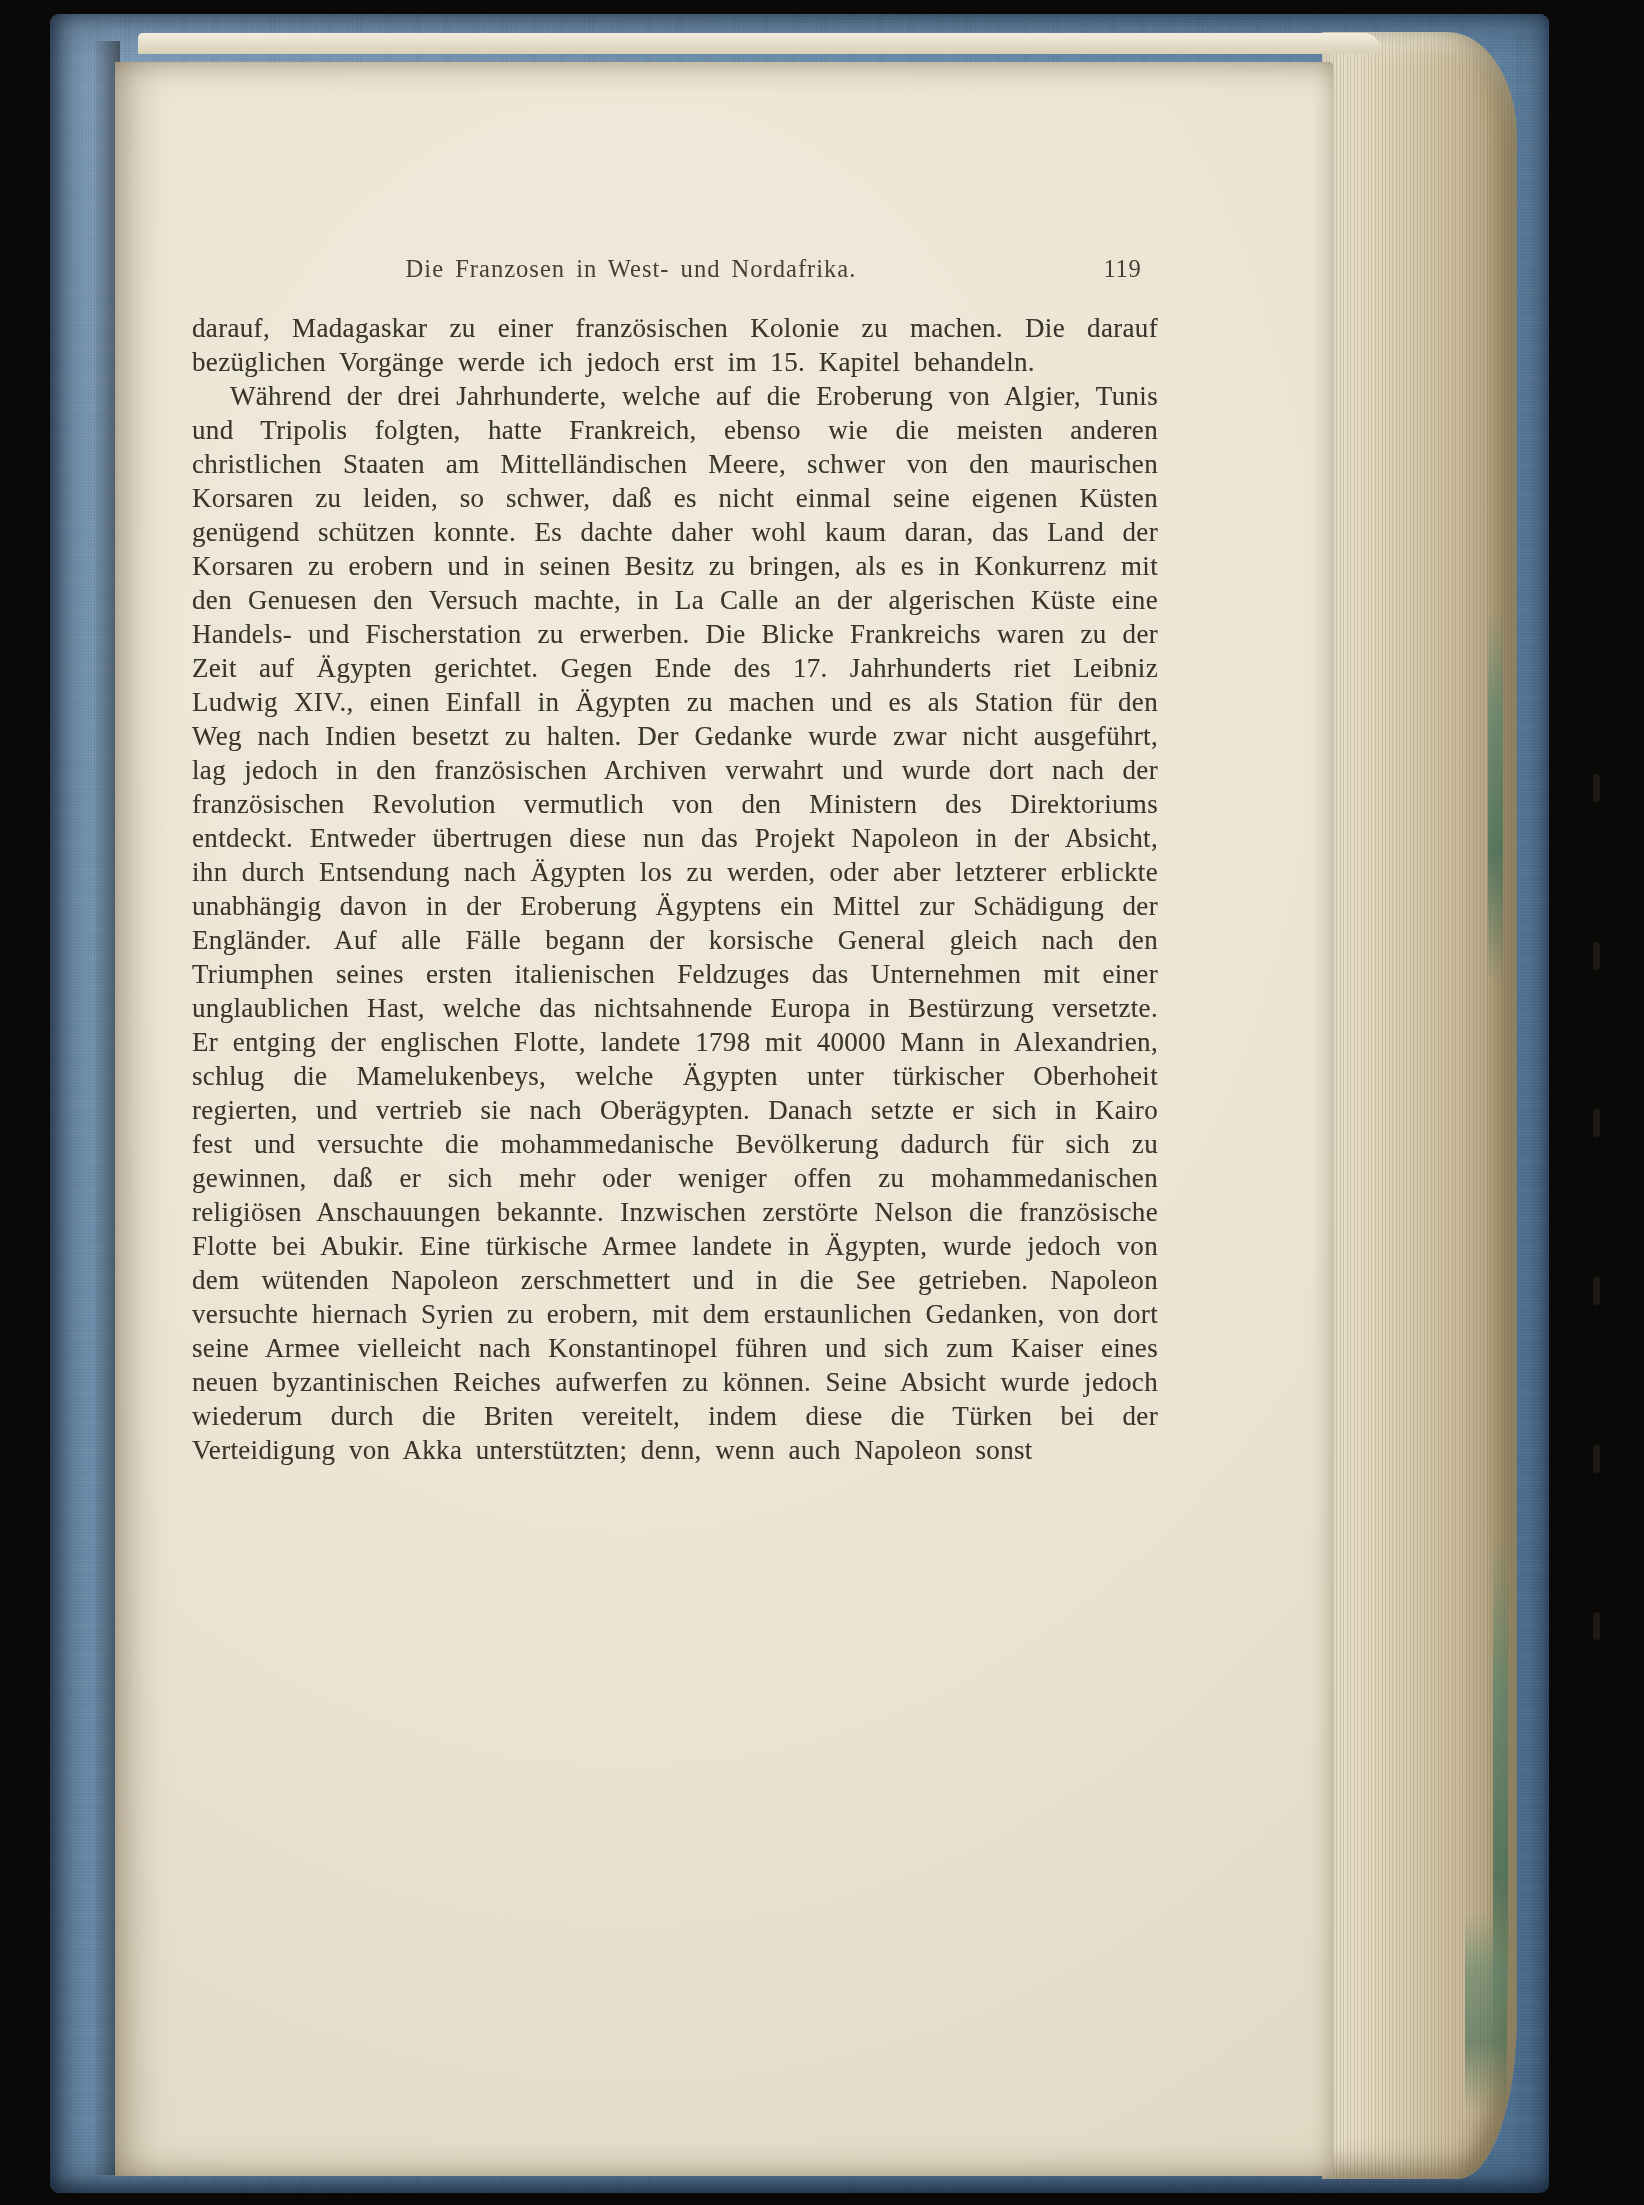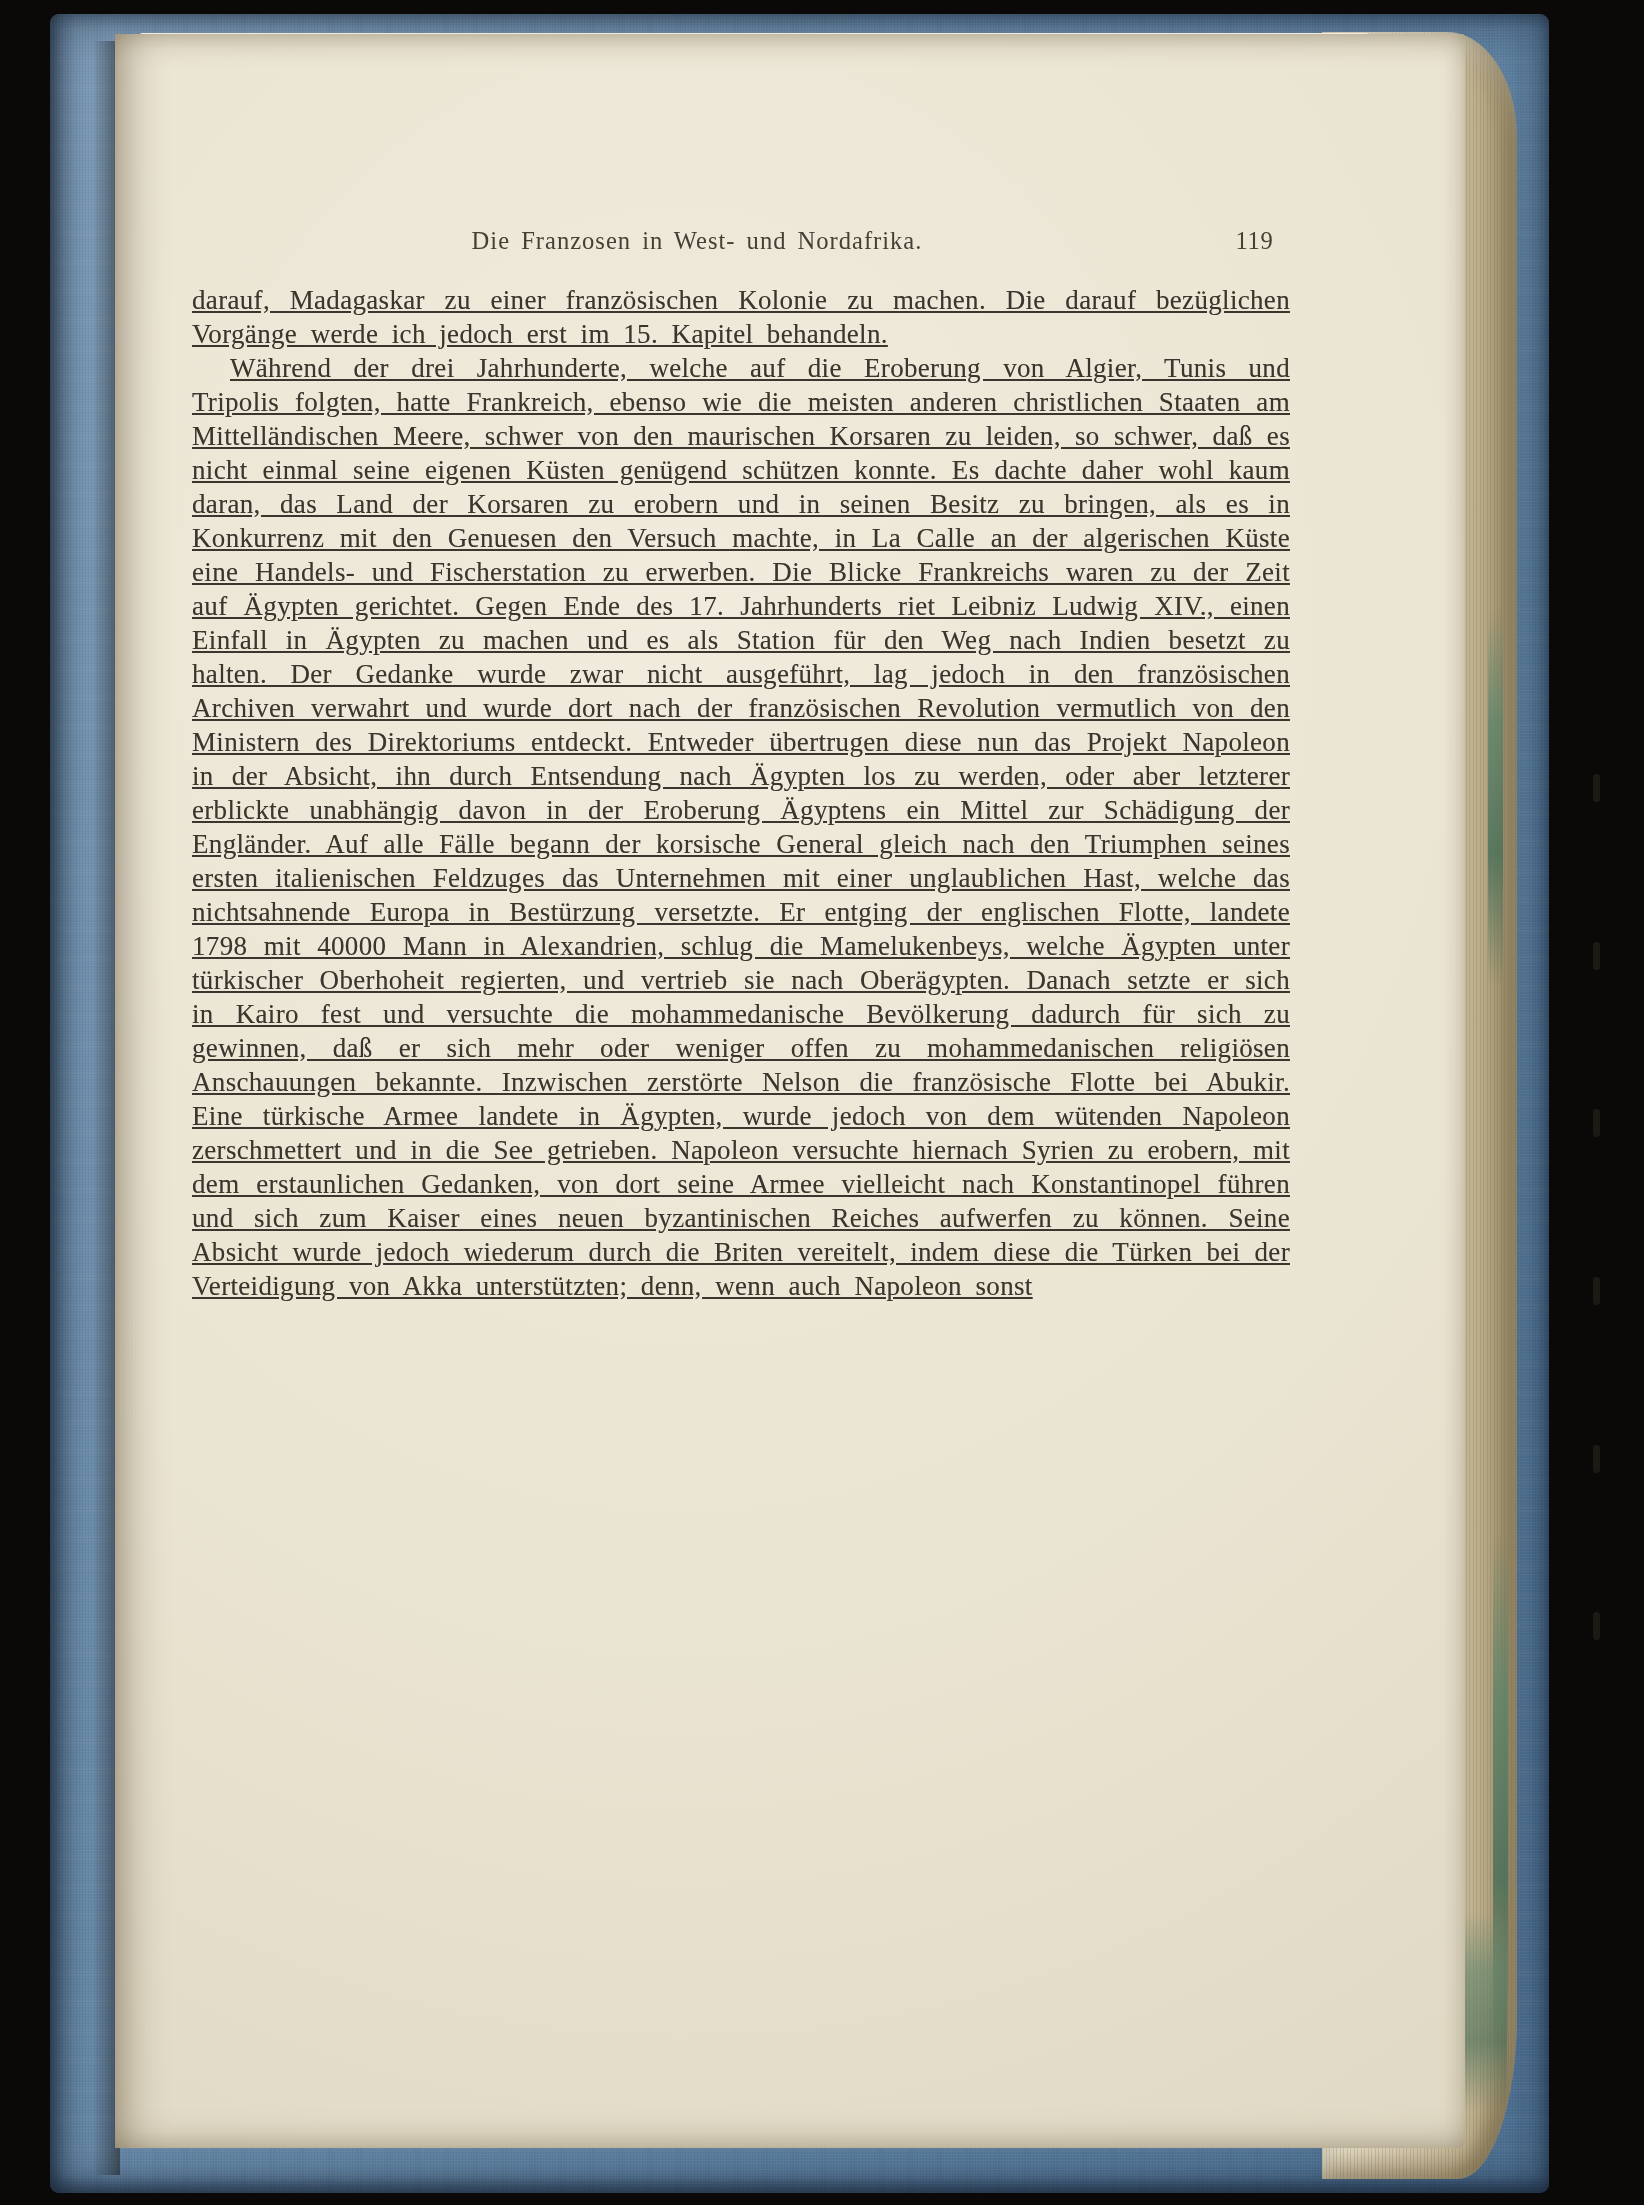--- a/index.html
+++ b/index.html
@@ -54,21 +54,21 @@
     background:linear-gradient(180deg,#f2edde 0%, #d8cfb6 100%);
     border-radius:4.7px 17.6px 0 0;
   }
   
   .spine-shadow{
     position:absolute;left:93px;top:41px;width:27px;height:2134px;
     background:linear-gradient(90deg, rgba(20,15,10,0) 0%, rgba(20,15,10,0.5) 100%);
   }
   
   .page{
-    position:absolute;left:115px;top:34px;width:1350px;height:2114px;
+    position:absolute;left:115px;top:62px;width:1218px;height:2114px;
     background:radial-gradient(130% 95% at 42% 28%, #f0ebdc 0%, var(--page-cream) 50%, #ddd5bf 100%);
     border-radius:1.2px 3.5px 7px 1.2px;
     box-shadow:
       inset 28px 0 41px -16.4px rgba(75,58,35,0.4),
       inset -10.6px 0 23.5px -10.6px rgba(110,92,60,0.3),
       inset 0 17.6px 32px -17.6px rgba(100,82,52,0.35),
       inset 0 -21px 35px -19px rgba(100,82,52,0.3);
   }
   .text-block{
     position:absolute;left:77px;right:175px;top:189px;
@@ -85,21 +85,20 @@
   .running-header .page-number{
     position:absolute;right:16.4px;top:0;letter-spacing:0.03em;margin-left:8px;
   }
   .body-text p{
     margin:0;
     font-size:27px;line-height:34px;
     text-align:justify;
     word-spacing:0.24em;letter-spacing:0.012em;
     hyphens:auto;
     text-shadow:0 0 0.6px rgba(59,53,45,0.35);
-    text-decoration:underline;
   }
   .body-text p + p{ text-indent:38px; }
   
   .binding-mark{
     position:absolute;left:1593px;width:7px;height:28px;
     background:#211d17;border-radius:3.5px;opacity:.85;
   }
   .bm1{top:774px}.bm2{top:942px}.bm3{top:1109px}
   .bm4{top:1277px}.bm5{top:1445px}.bm6{top:1612px}
 </style>

